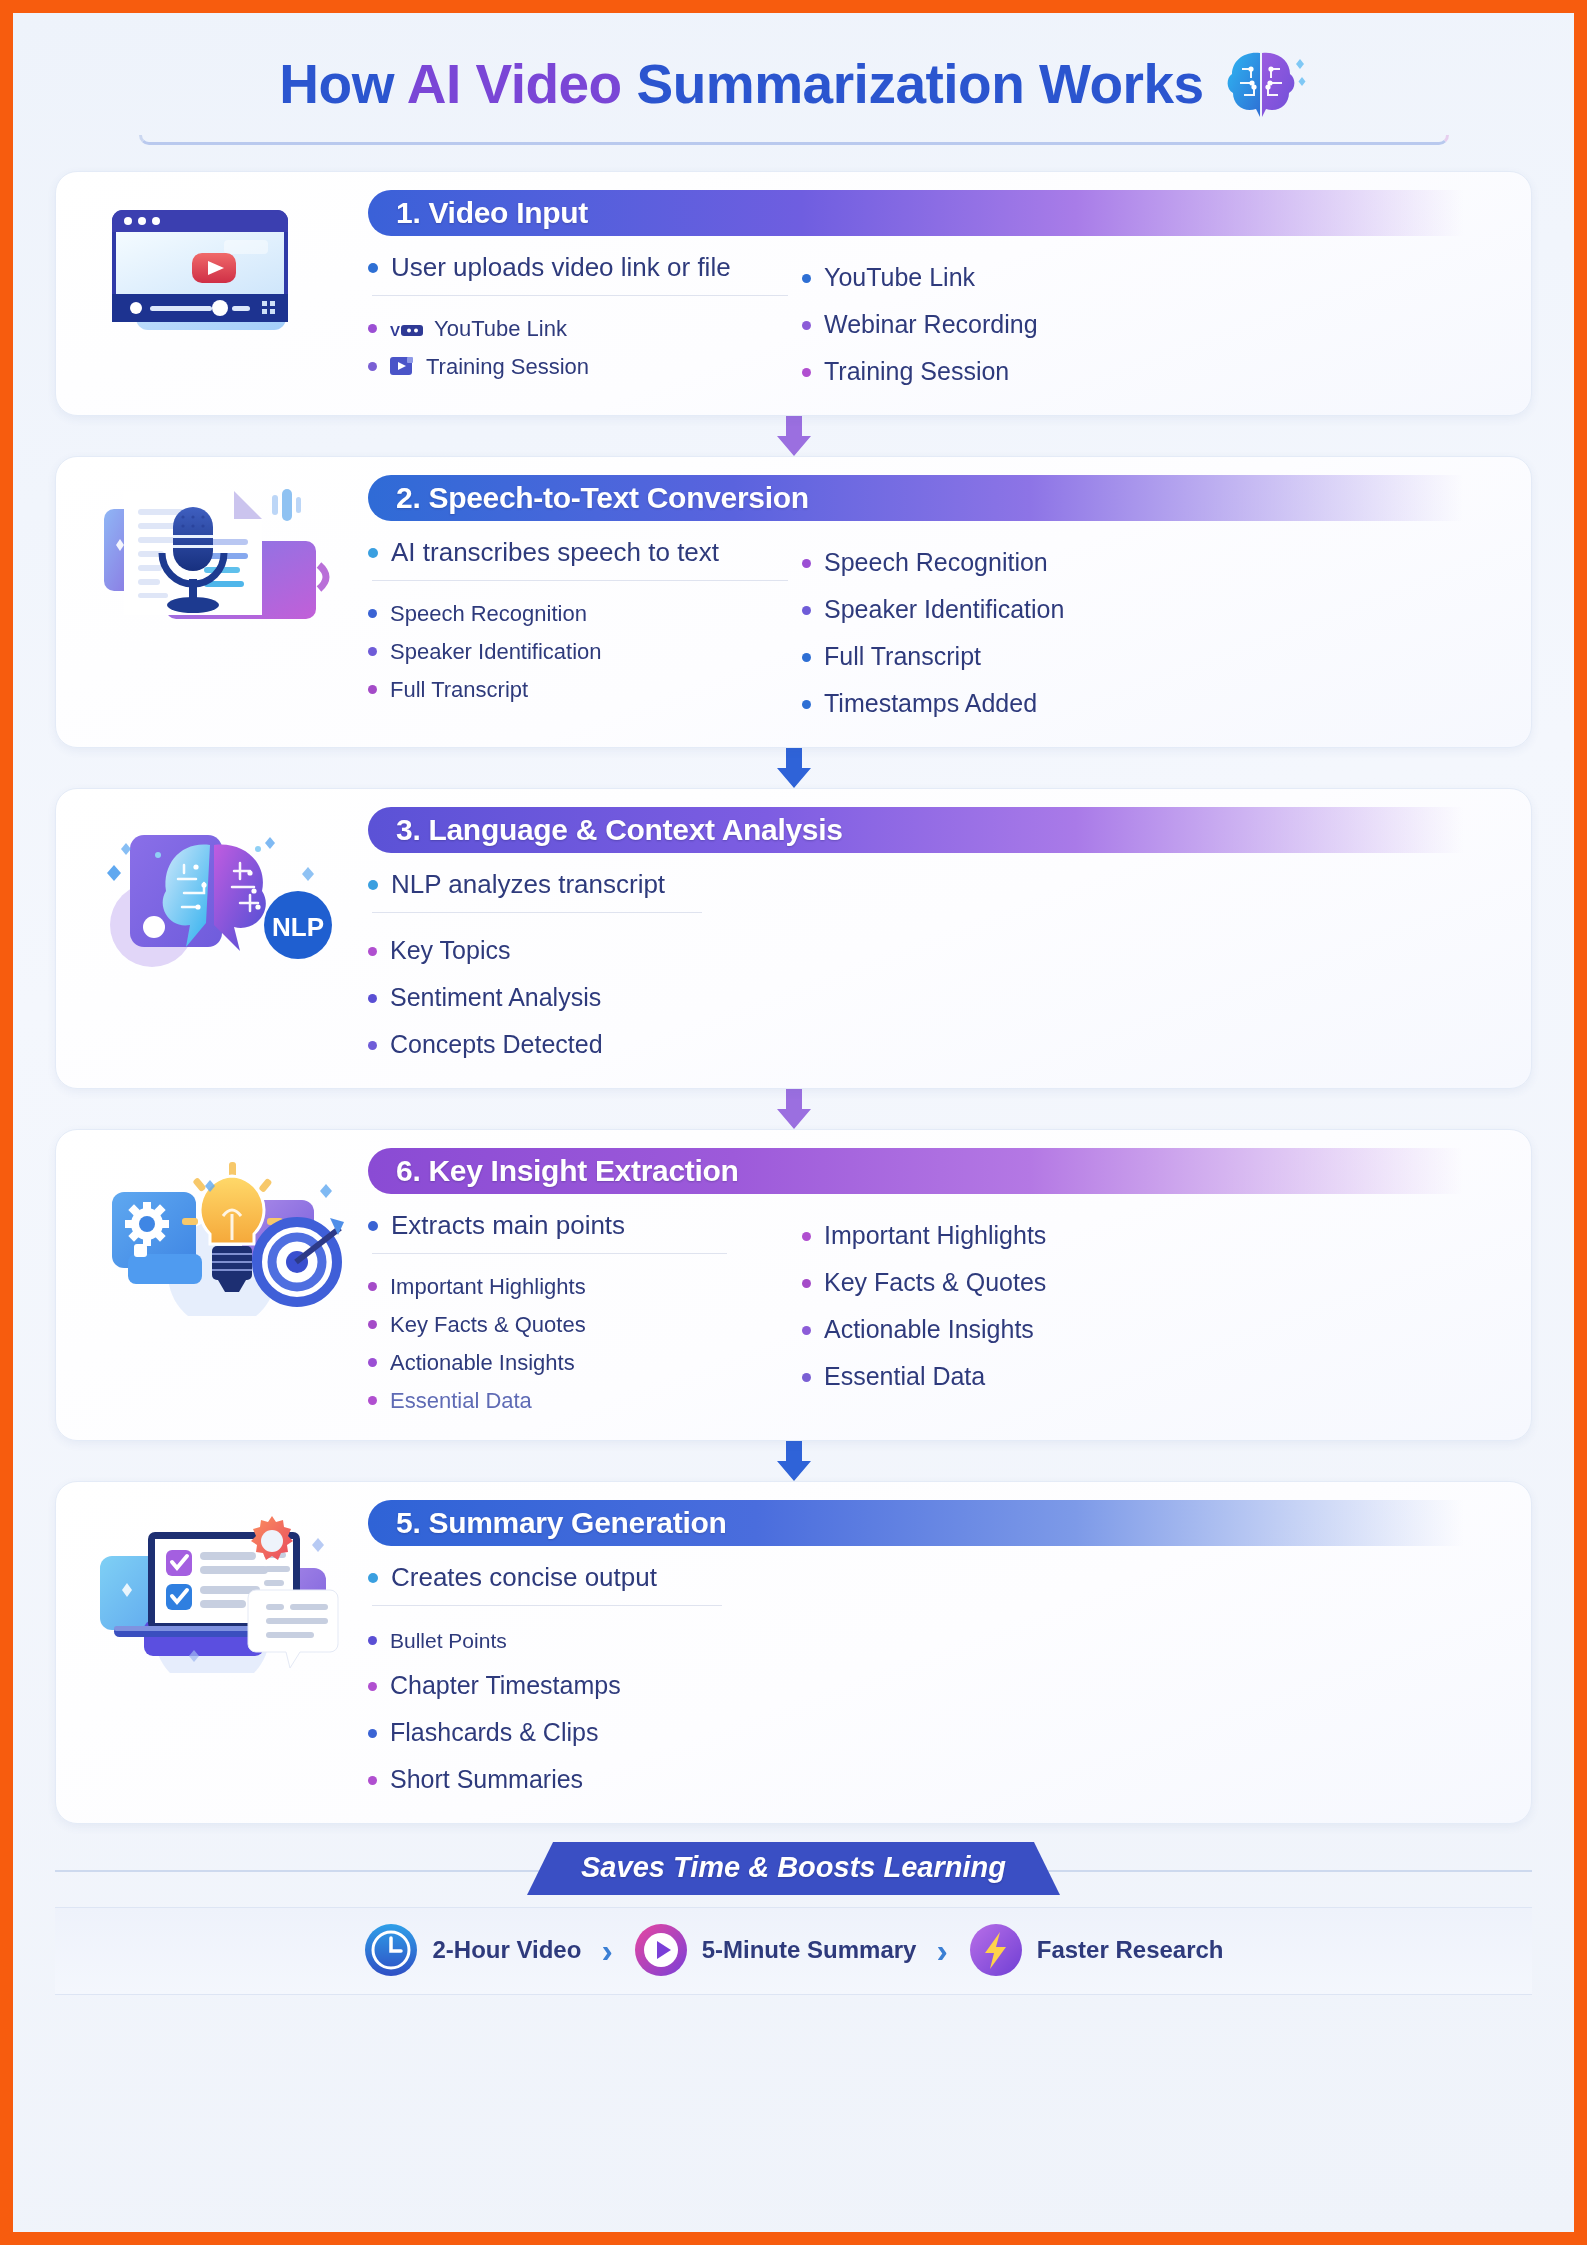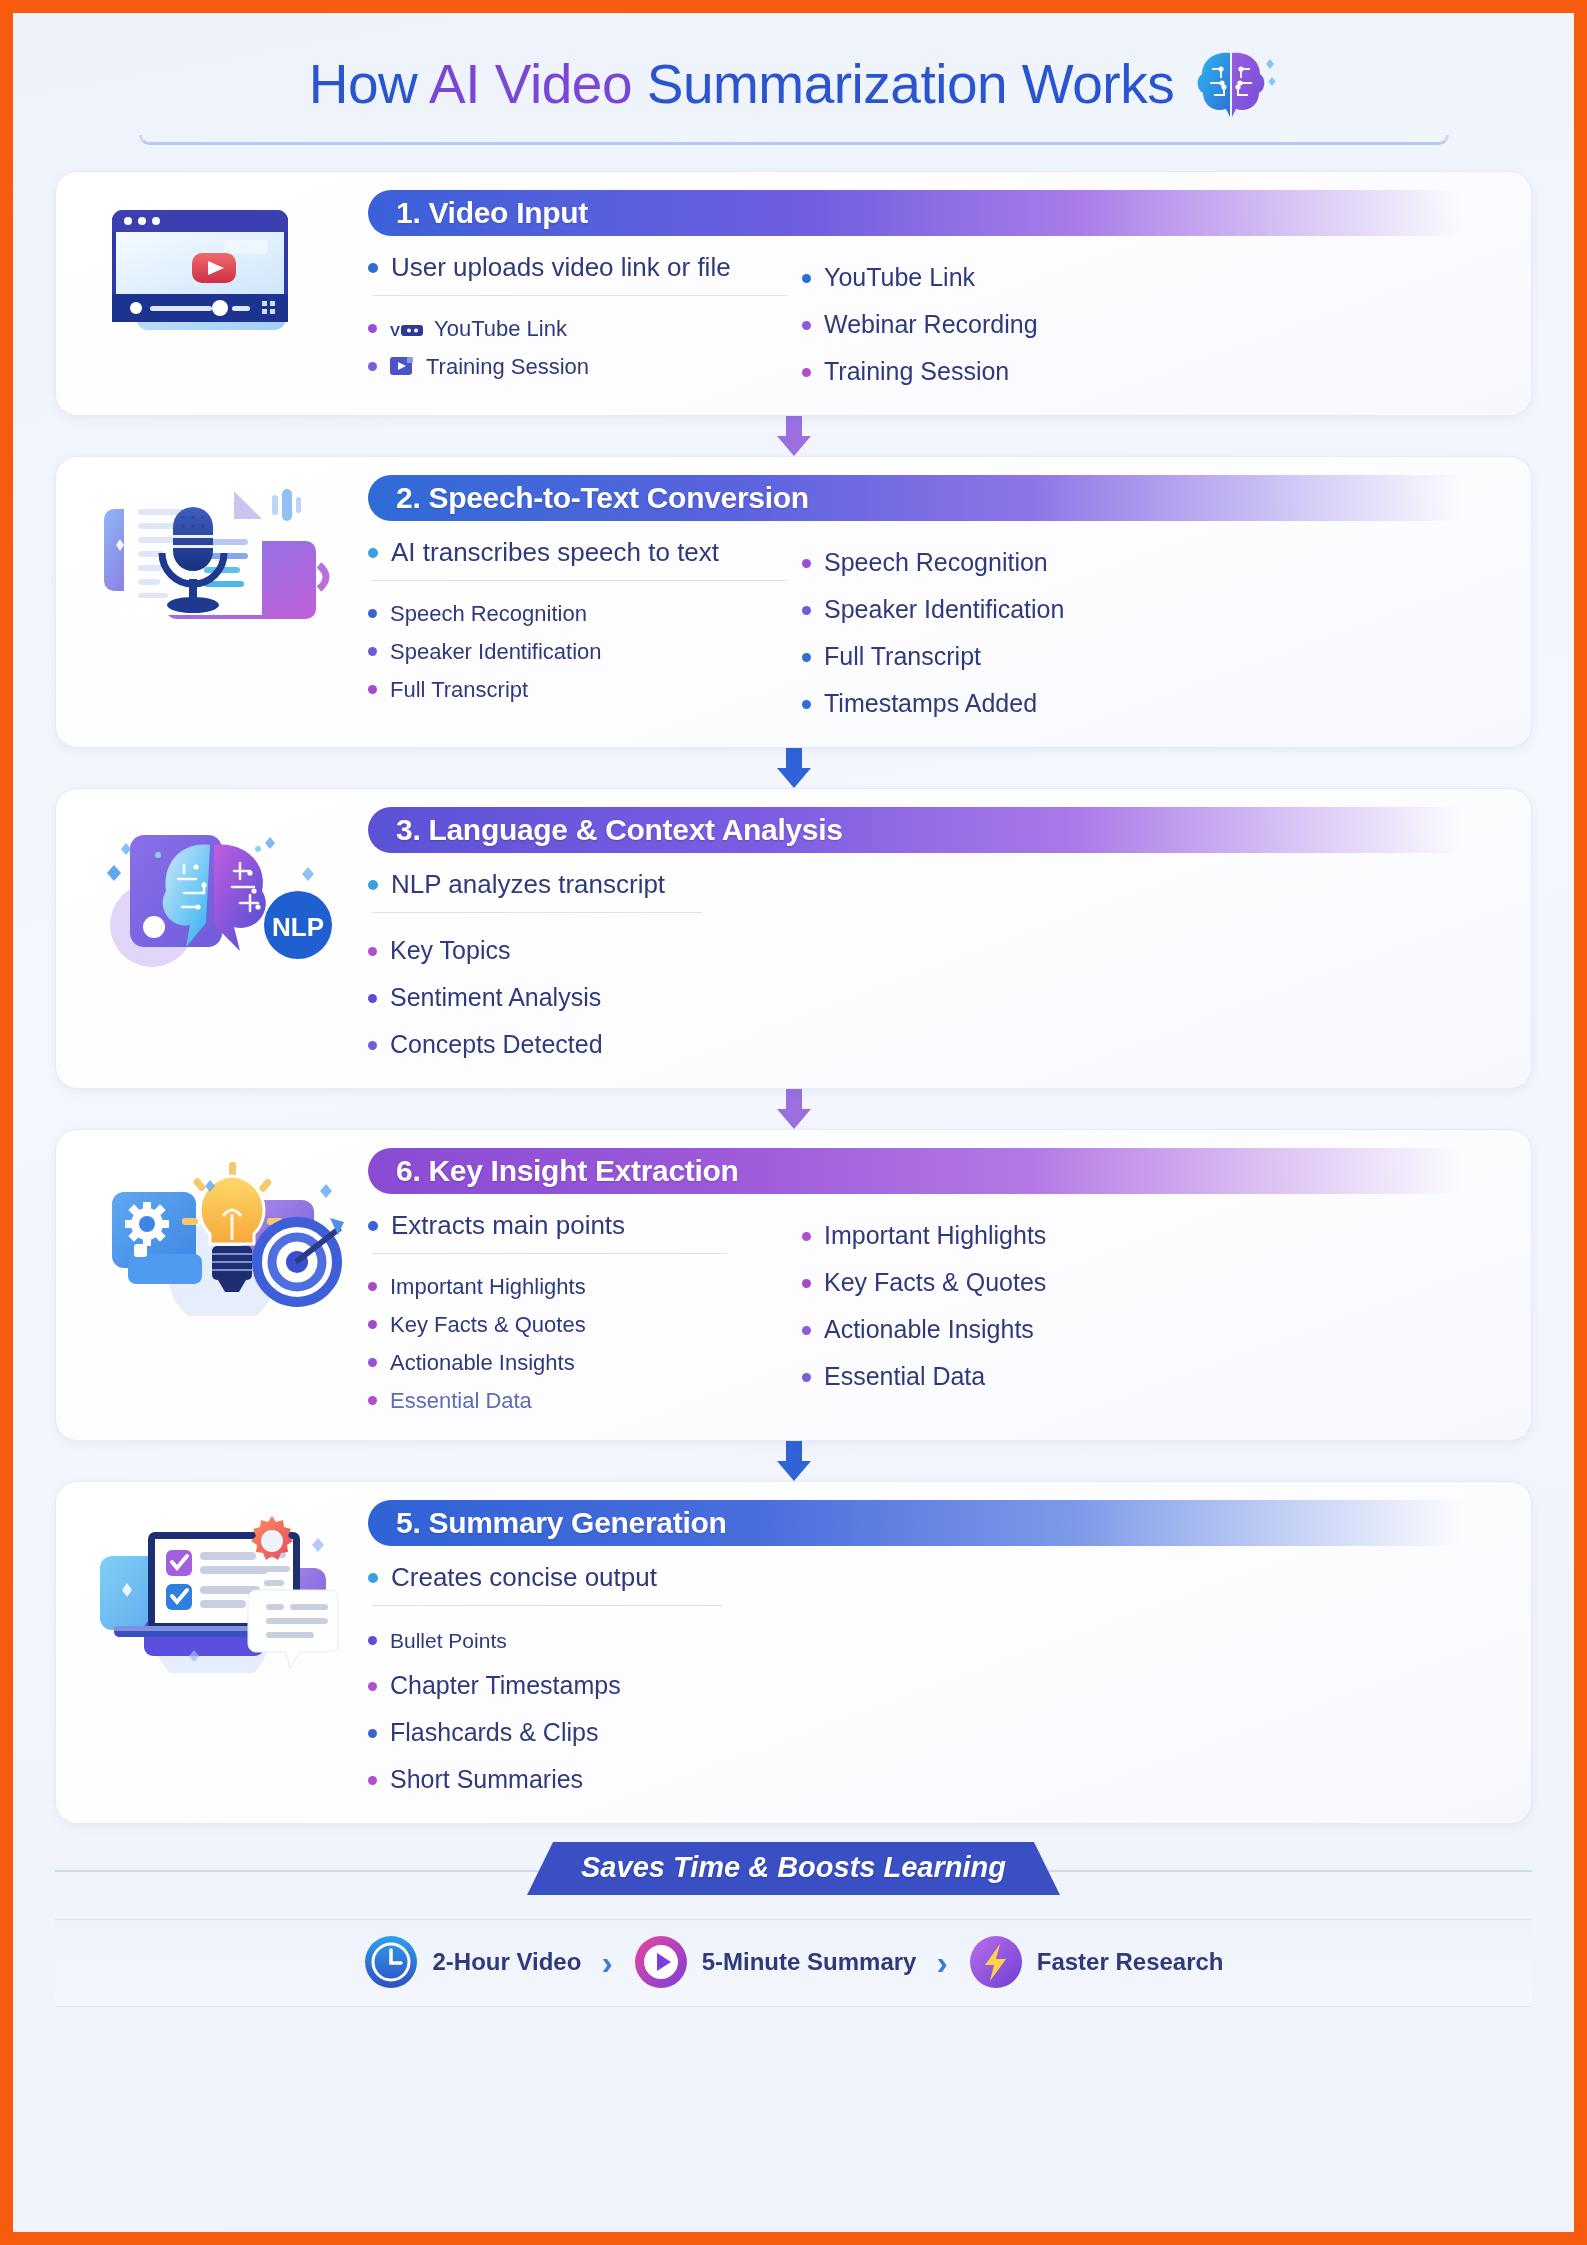--- a/index.html
+++ b/index.html
@@ -17,21 +17,21 @@
     padding:0 42px;
   }
 
   
   .title-wrap {
     padding-top:34px;
     display:flex; align-items:center; justify-content:center;
     gap:14px;
   }
   .title {
-    font-size:55px; font-weight:400; letter-spacing:-0.5px;
+    font-size:55px; font-weight:700; letter-spacing:-0.5px;
     white-space:nowrap;
     text-align:center;
   }
   .t-blue  { color:#2b55cf; }
   .t-purple{ color:#7a46d6; }
   .brain-badge { width:90px; height:74px; flex:0 0 auto; }
   .title-rule {
     margin:14px auto 0; height:10px; width:1310px;
     border-radius:0 0 18px 18px;
     border-bottom:3px solid #b9c9ee;
@@ -113,21 +113,21 @@
   .ribbon {
     background:#3a4fc4;
     color:#fff; font-size:29px; font-weight:700; font-style:italic;
     padding:9px 54px 11px;
     clip-path:polygon(26px 0, calc(100% - 26px) 0, 100% 100%, 0 100%);
     box-shadow:0 3px 7px rgba(40,50,120,.25);
     text-shadow:0 1px 2px rgba(20,20,70,.3);
     white-space:nowrap;
   }
   .pipeline {
-    margin-top:24px;
+    margin-top:12px;
     background:linear-gradient(180deg,#eef2fb 0%,#f4f7fd 100%);
     border-top:1px solid #dde5f4; border-bottom:1px solid #dde5f4;
     padding:14px 0 16px;
     display:flex; align-items:center; justify-content:center; gap:20px;
   }
   .pstep { display:flex; align-items:center; gap:13px; }
   .pstep .plabel {
     color:#2e3a7c; font-size:24px; font-weight:700; white-space:nowrap;
   }
   .chev { color:#3b7fd4; font-size:34px; font-weight:700; line-height:1; }

